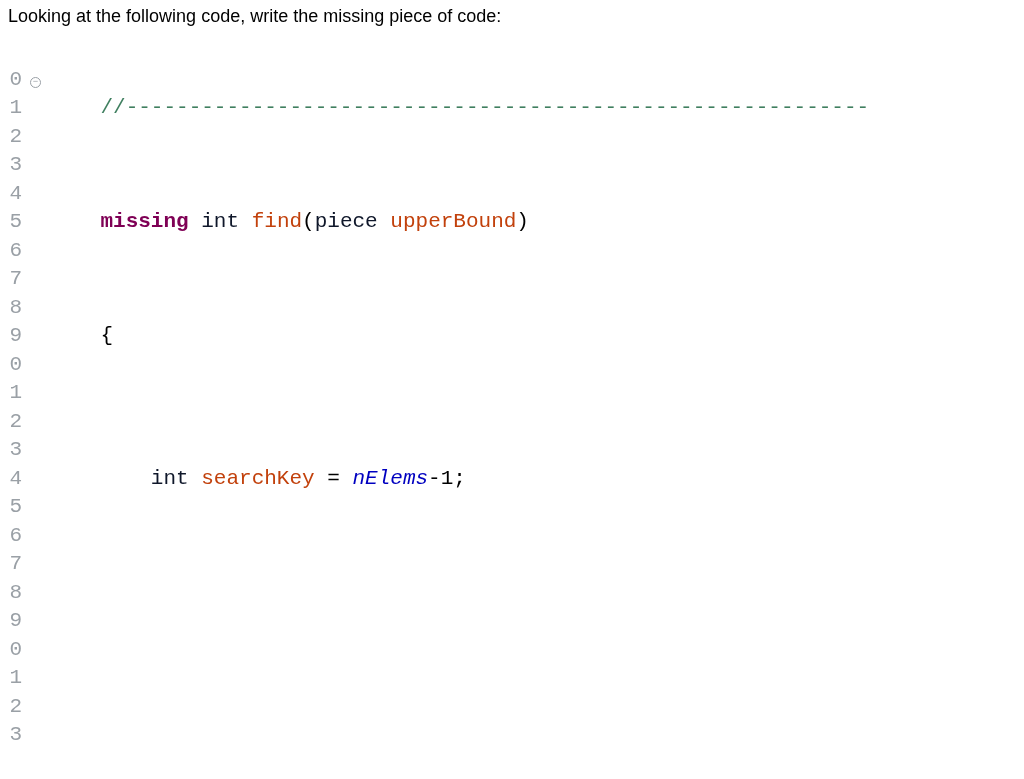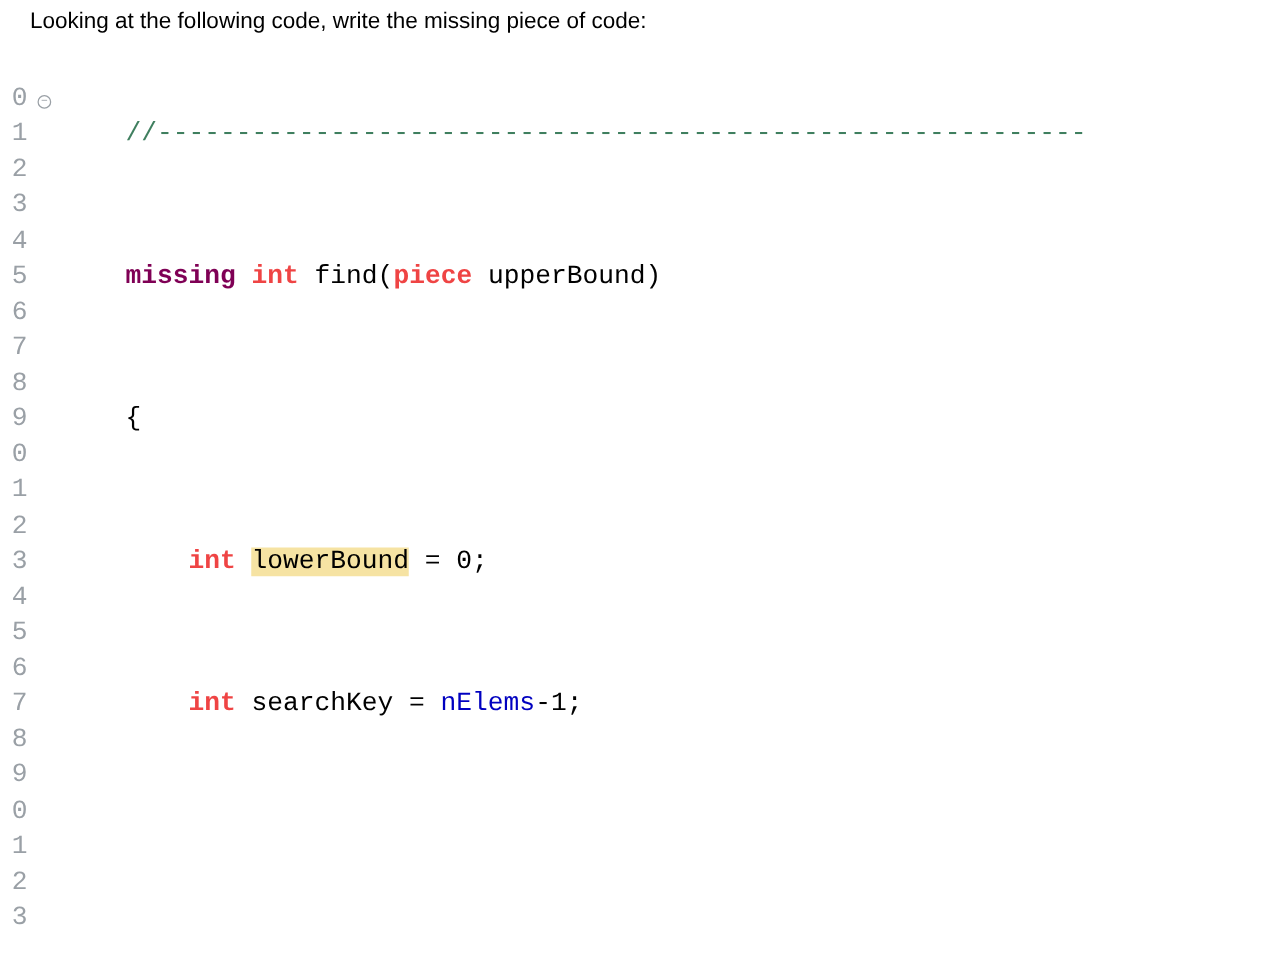--- a/index.html
+++ b/index.html
@@ -6,21 +6,21 @@
     body {
       font-family: Arial, Helvetica, sans-serif;
       background: #ffffff;
       width: 1024px;
       height: 779px;
       overflow: hidden;
     }
     .question {
       font-size: 18px;
       color: #000;
-      padding: 6px 8px 10px 24px;
+      padding: 6px 8px 10px 8px;
       font-weight: 400;
     }
     .editor {
       display: flex;
       font-family: "Consolas", "Menlo", "Courier New", monospace;
       font-size: 21px;
       line-height: 28.5px;
       padding-left: 4px;
     }
     .gutter {
@@ -37,24 +37,24 @@
     }
     .code-area {
       white-space: pre;
       position: relative;
       flex: 1;
     }
     .line { height: 28.5px; position: relative; }
 
     
     .kw    { color: #7f0055; font-weight: bold; }   
-    .type  { color: #ef4444; font-weight: bold; }
-    .ident { color: #000000; }
+    .type  { color: #0f172a; font-weight: normal; }
+    .ident { color: #c2410c; }
     .cmt   { color: #3f7f5f; }
-    .field { color: #0000c0; }                       
+    .field { color: #0000c0; font-style: italic; }                       
     .hl    { background: #f6e3a3; }
 
     .fold-icon {
       display: inline-block;
       width: 11px;
       height: 11px;
       border: 1px solid #9aa0a6;
       border-radius: 50%;
       font-size: 9px;
       line-height: 9px;
@@ -129,21 +129,20 @@
       <div class="line"></div>
   </div>
 
   <div class="code-area">
     <div class="line">    <span class="cmt">//-----------------------------------------------------------</span></div>
 
     <div class="line">    <span class="kw">missing</span> <span class="type">int</span> <span class="ident">find</span>(<span class="type">piece</span> <span class="ident">upperBound</span>)</div>
 
     <div class="line">    {</div>
 
-    <div class="line">        <span class="type">int</span> <span class="hl">lowerBound</span> = 0;</div>
 
     <div class="line">        <span class="type">int</span> <span class="ident">searchKey</span> = <span class="field">nElems</span>-1;</div>
 
 
     <div class="line"> </div>
 
     
 
     
 

